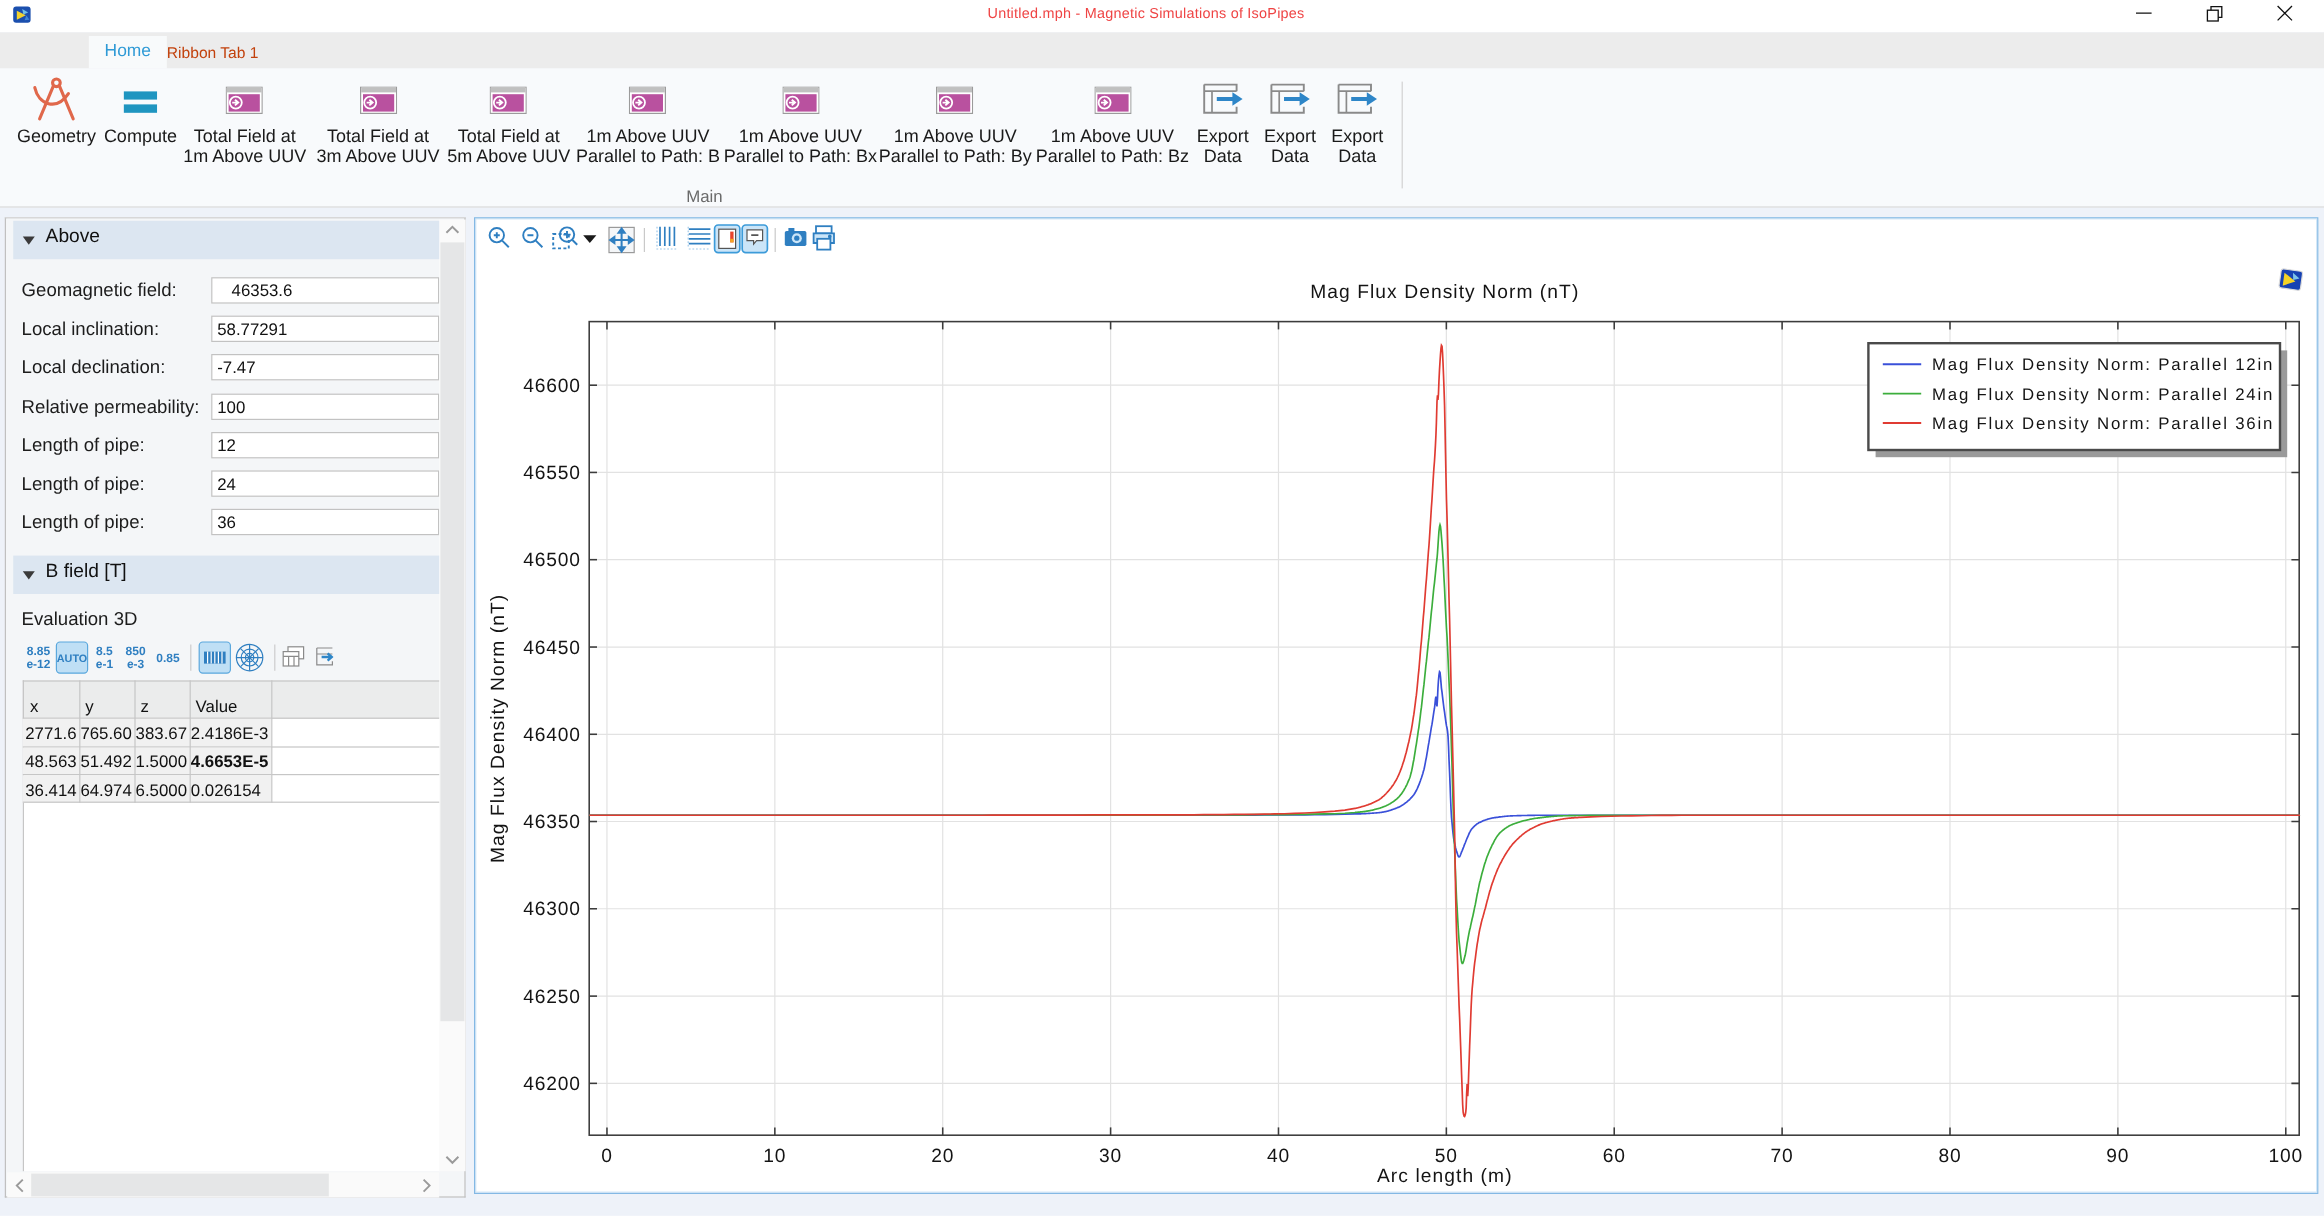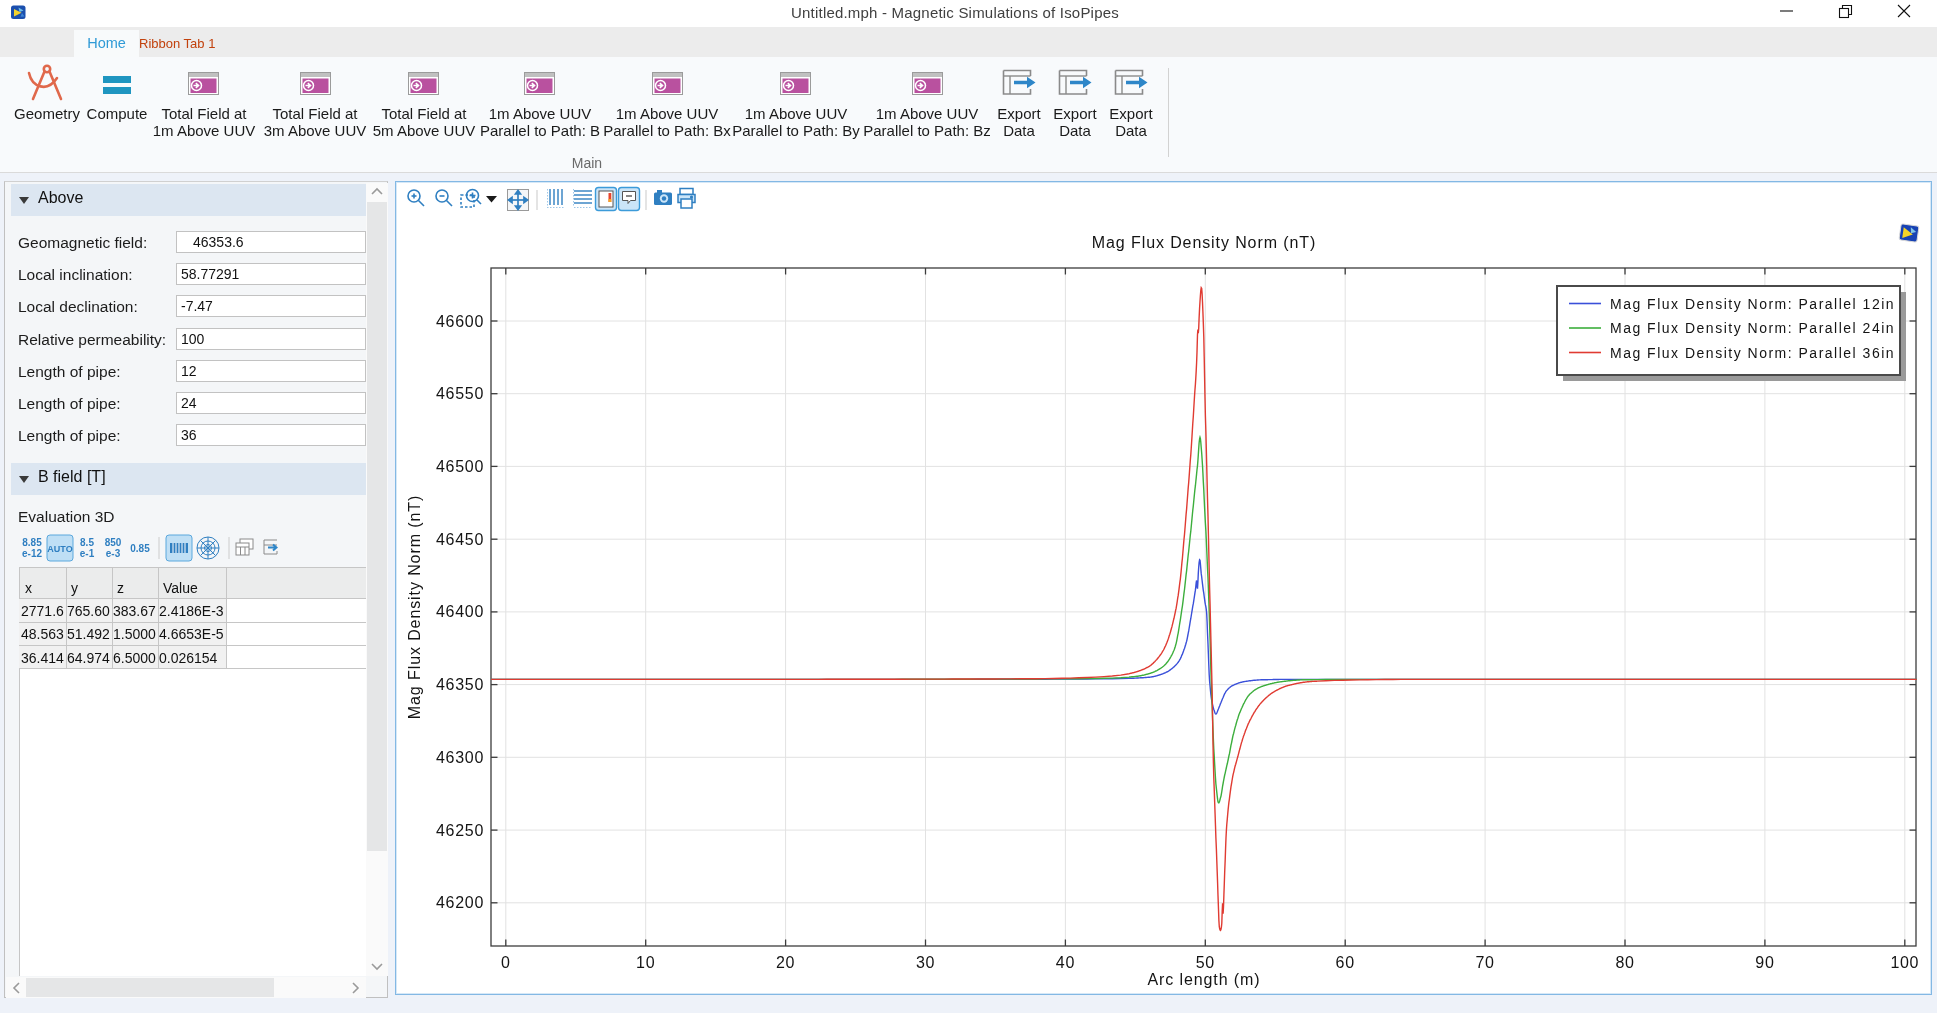--- a/index.html
+++ b/index.html
@@ -1,17 +1,17 @@
 <!DOCTYPE html>
 <html><head><meta charset="utf-8"><style>
 *{margin:0;padding:0;box-sizing:border-box}
 html,body{width:1937px;height:1013px;overflow:hidden;background:#eef2f9;font-family:"Liberation Sans",sans-serif;}
 .abs{position:absolute}
 .titlebar{position:absolute;left:0;top:0;width:1937px;height:27px;background:#ffffff;}
-.title{position:absolute;top:4px;left:0;width:1910px;text-align:center;font-size:15px;letter-spacing:0.2px;color:#404040;}
+.title{position:absolute;top:4px;left:0;width:1910px;text-align:center;font-size:12px;letter-spacing:0.2px;color:#ef4444;}
 .tabs{position:absolute;left:0;top:27px;width:1937px;height:30px;background:#ececec;}
 .filetab{position:absolute;left:5px;top:3px;width:69px;height:28px;background:#15803d;color:#fff;font-size:14.5px;text-align:center;line-height:27px;margin-top:44px;}
 .hometab{position:absolute;left:74px;top:3px;width:65px;height:27px;background:#f8fafb;color:#2f9ad6;font-size:14.5px;text-align:center;line-height:27px;}
 .rtab{position:absolute;left:139px;top:3px;width:101px;height:27px;color:#c2410c;font-size:13px;text-align:left;line-height:27px;}
 .ribbon{position:absolute;left:0;top:57px;width:1937px;height:116px;background:#f8fafc;border-bottom:1px solid #dadada;}
 .rblabel{position:absolute;font-size:15px;color:#1a1a1a;text-align:center;line-height:16.5px;white-space:nowrap;}
 .mainlab{position:absolute;left:517px;top:98px;width:140px;text-align:center;font-size:14px;color:#6a6a6a;}
 .rsep{position:absolute;left:1168px;top:11px;width:1px;height:89px;background:#d2d2d2;}
 .lpanel{position:absolute;left:4px;top:181px;width:384px;height:817px;background:#f4f6f8;border:1px solid #c0c0c0;border-top-color:#d0d0d0;}
 .sechead{position:absolute;left:6px;width:360px;height:32px;background:#dce6f1;}
@@ -228,21 +228,21 @@
 <div class="tcell" style="left:66px;top:398px;">y</div>
 <div class="tcell" style="left:112px;top:398px;">z</div>
 <div class="tcell" style="left:158px;top:398px;">Value</div>
 <div class="tcell" style="left:16px;top:421px;">2771.6</div>
 <div class="tcell" style="left:62px;top:421px;">765.60</div>
 <div class="tcell" style="left:108px;top:421px;">383.67</div>
 <div class="tcell" style="left:154px;top:421px;">2.4186E-3</div>
 <div class="tcell" style="left:16px;top:444px;">48.563</div>
 <div class="tcell" style="left:62px;top:444px;">51.492</div>
 <div class="tcell" style="left:108px;top:444px;">1.5000</div>
-<div class="tcell" style="left:154px;top:444px;">4.6653E-5</div>
+<div class="tcell" style="left:154px;top:444px;font-weight:bold;">4.6653E-5</div>
 <div class="tcell" style="left:16px;top:468px;">36.414</div>
 <div class="tcell" style="left:62px;top:468px;">64.974</div>
 <div class="tcell" style="left:108px;top:468px;">6.5000</div>
 <div class="tcell" style="left:154px;top:468px;">0.026154</div>
 <div class="abs" style="left:361px;top:1px;width:22px;height:793px;background:#fafafa;"></div>
 <div class="abs" style="left:362px;top:20px;width:20px;height:649px;background:#e5e6e7;"></div>
 <svg class="abs" style="left:365px;top:4px" width="14" height="12">
       <path d="M2,8 L7,3 L12,8" fill="none" stroke="#9a9a9a" stroke-width="1.6"></path>
     </svg>
 <svg class="abs" style="left:365px;top:778px" width="14" height="12">

